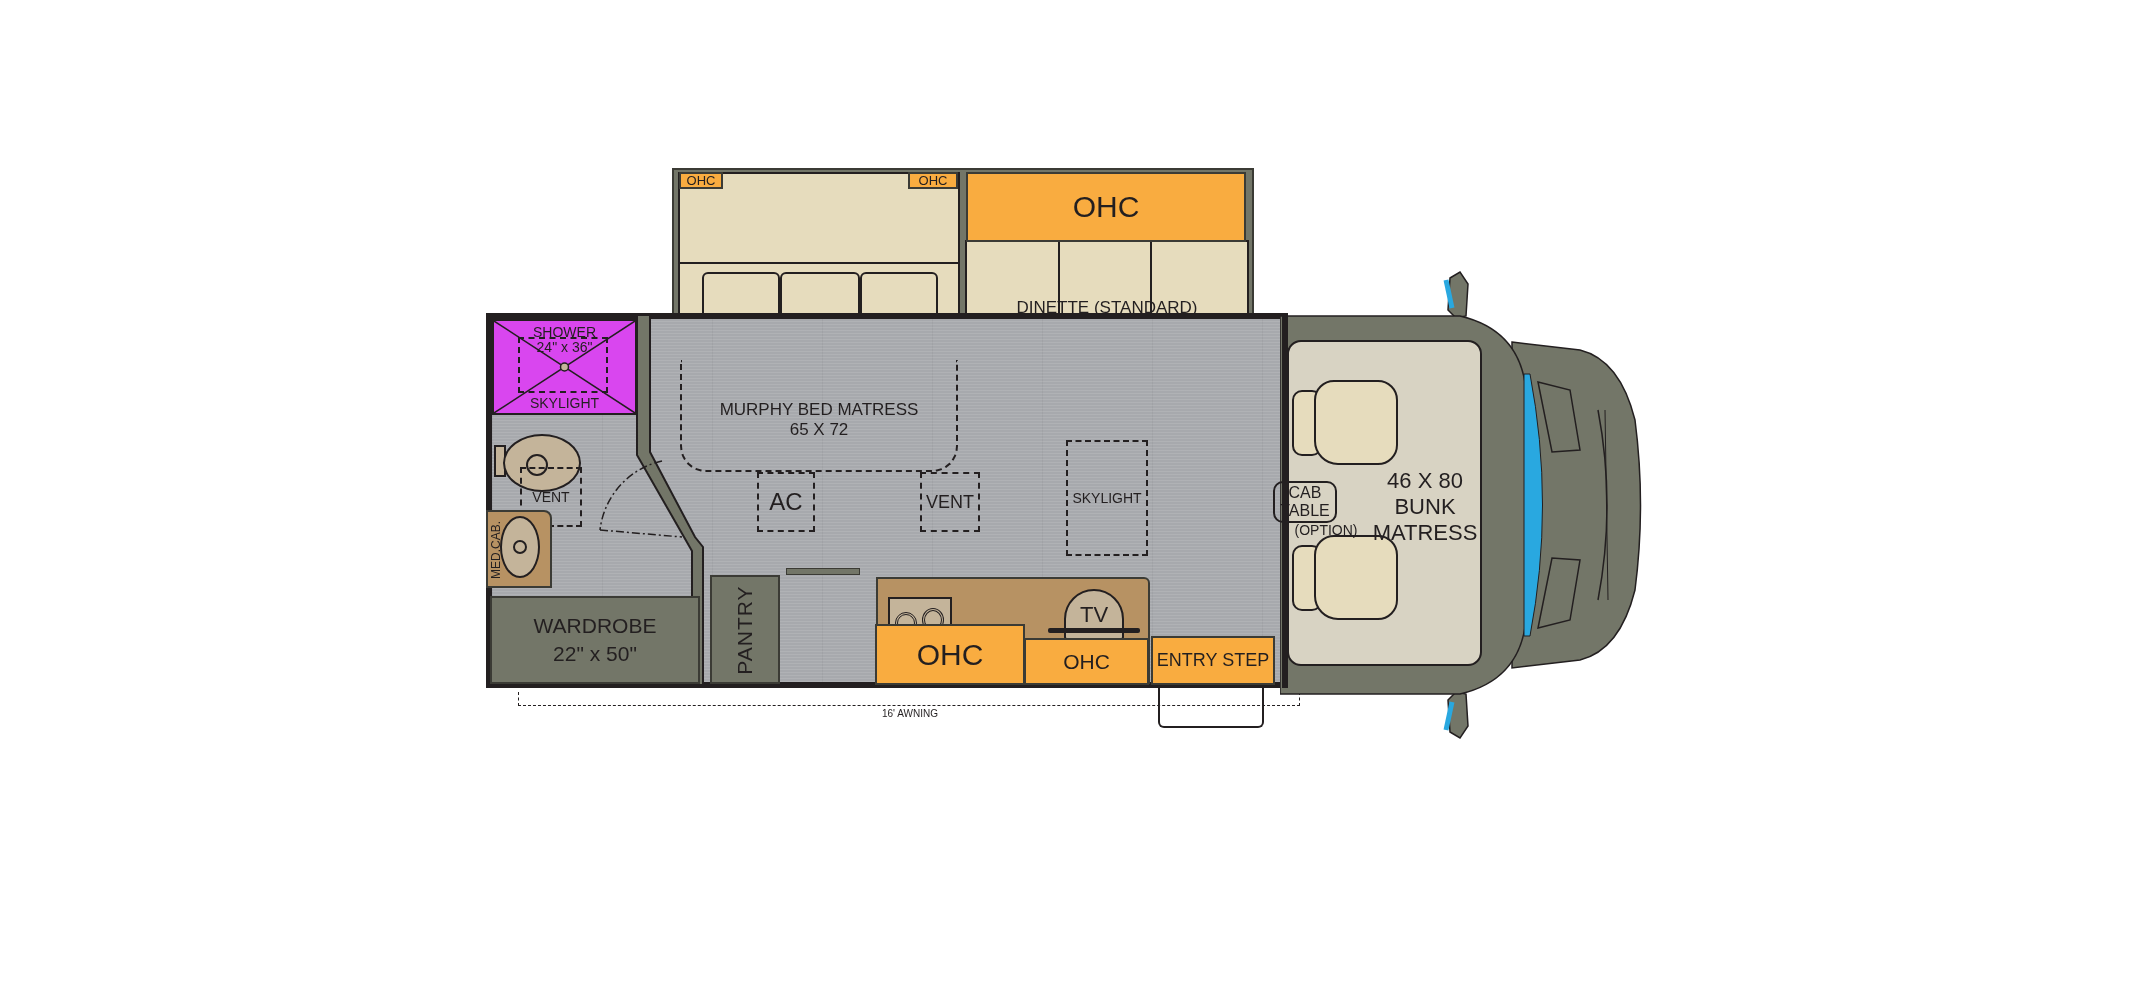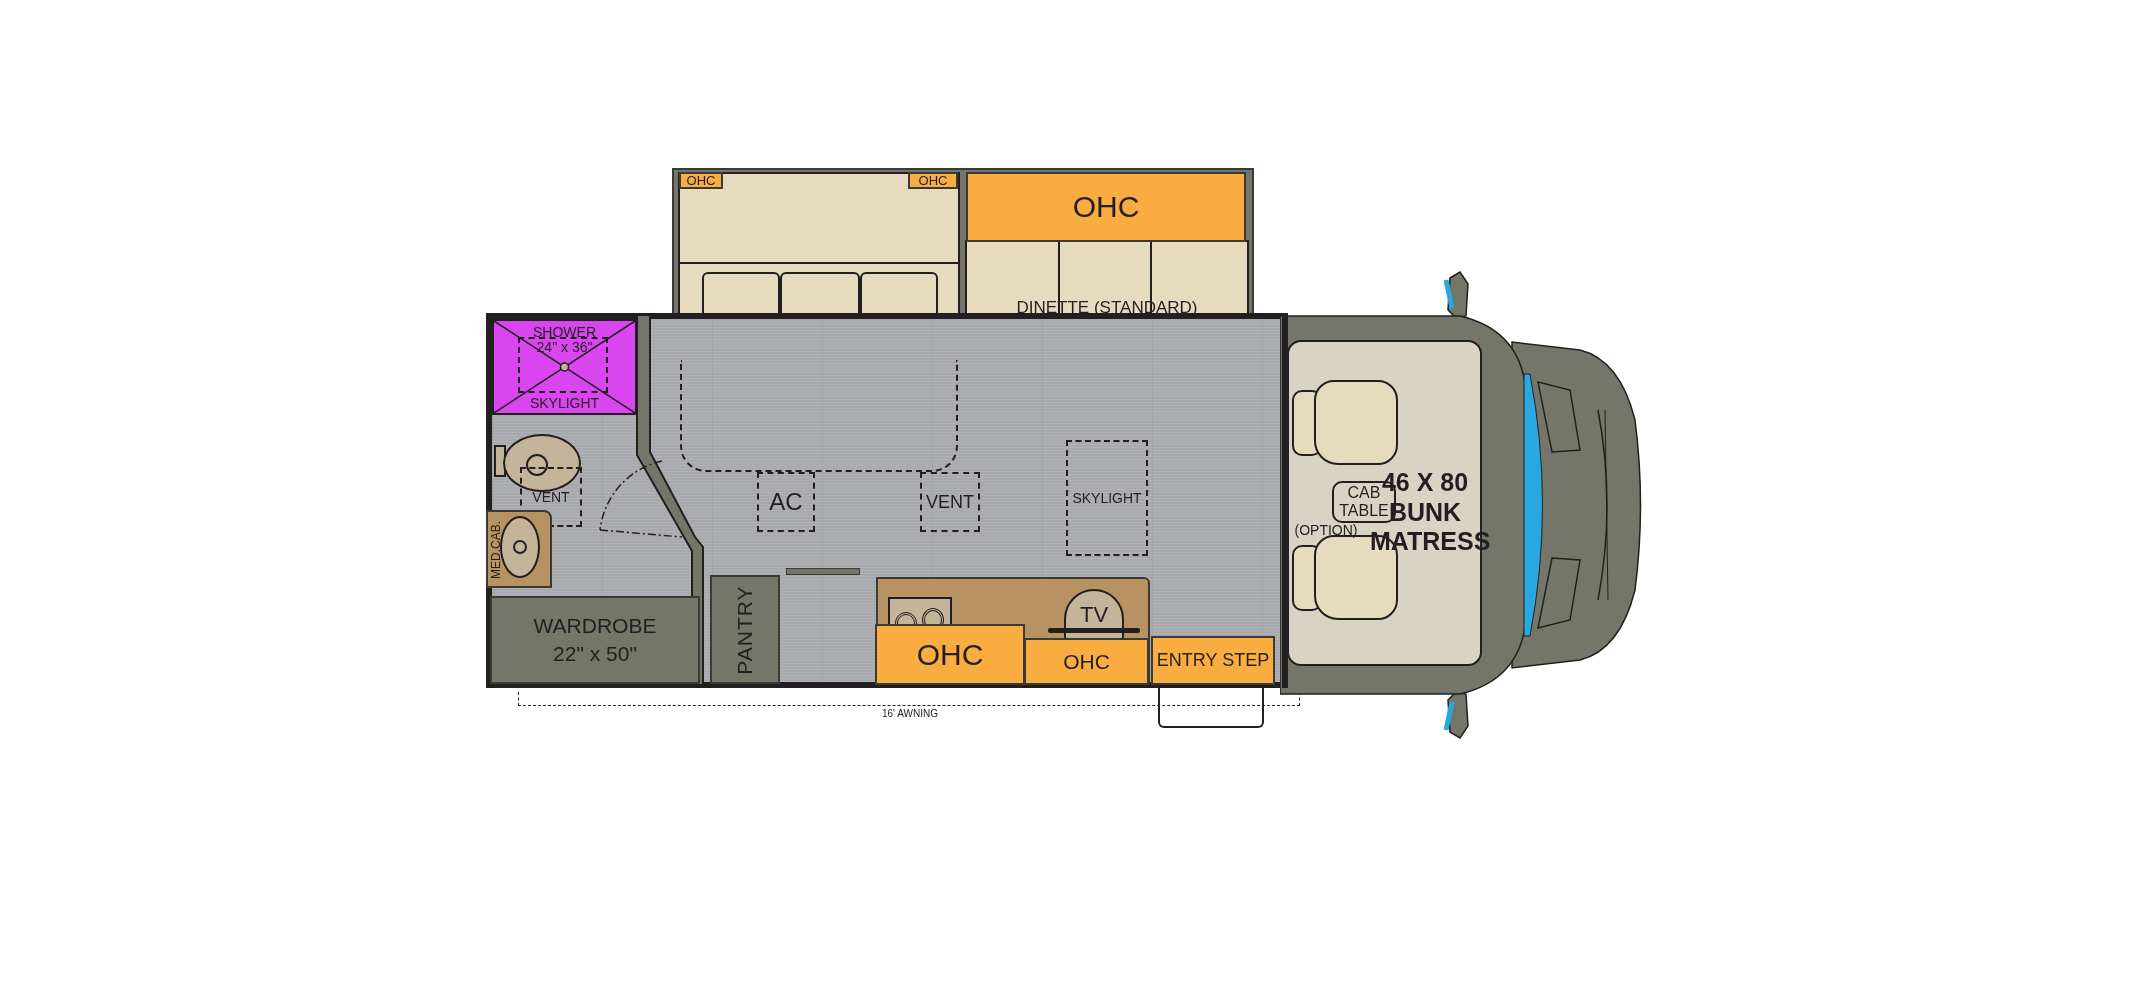--- a/index.html
+++ b/index.html
@@ -47,20 +47,24 @@
     <span>OHC</span>
   </div>
   <div class="lbl" style="left:965px;top:298px;width:284px;font-size:17px;">
     <div>DINETTE (STANDARD)</div>
     <div>THEATER SEAT (OPTION)</div>
   </div>
 
   <div class="abs floor" style="left:486px;top:313px;width:800px;height:375px;border-top:6px solid #231f20;border-bottom:6px solid #231f20;border-left:6px solid #231f20;"></div>
 
   <div class="abs" style="left:680px;top:360px;width:278px;height:112px;border:2px dashed #231f20;border-top:none;border-radius:0 0 26px 26px;"></div>
+  <div class="lbl" style="left:680px;top:400px;width:278px;font-size:17px;">
+    <div>MURPHY BED MATRESS</div>
+    <div>65 X 72</div>
+  </div>
 
   <div class="abs" style="left:492px;top:319px;width:145px;height:96px;background:#d946ef;border:2px solid #231f20;">
     <svg class="abs" style="left:0;top:0;" width="141" height="92">
       <line x1="0" y1="0" x2="141" y2="92" stroke="#231f20" stroke-width="1.5"></line>
       <line x1="141" y1="0" x2="0" y2="92" stroke="#231f20" stroke-width="1.5"></line>
       <circle cx="70.5" cy="46" r="4" fill="#c4b49a" stroke="#231f20" stroke-width="1.5"></circle>
     </svg>
     <div class="abs" style="left:24px;top:16px;width:90px;height:56px;border:2px dashed #231f20;"></div>
     <div class="lbl" style="left:0;top:3px;width:141px;font-size:14px;">SHOWER</div>
     <div class="lbl" style="left:0;top:18px;width:141px;font-size:14px;">24" x 36"</div>
@@ -159,26 +163,26 @@
 
   <div class="abs" style="left:1292px;top:380px;width:106px;height:85px;">
     <div class="abs" style="left:0;top:10px;width:30px;height:66px;background:#e6dcbd;border:2px solid #231f20;border-radius:10px;"></div>
     <div class="abs" style="left:22px;top:0;width:84px;height:85px;background:#e6dcbd;border:2px solid #231f20;border-radius:20px 20px 20px 24px;"></div>
   </div>
   <div class="abs" style="left:1292px;top:535px;width:106px;height:85px;">
     <div class="abs" style="left:0;top:10px;width:30px;height:66px;background:#e6dcbd;border:2px solid #231f20;border-radius:10px;"></div>
     <div class="abs" style="left:22px;top:0;width:84px;height:85px;background:#e6dcbd;border:2px solid #231f20;border-radius:20px 20px 20px 24px;"></div>
   </div>
 
-  <div class="abs center" style="left:1332px;top:481px;width:64px;height:42px;border:2px solid #231f20;border-radius:10px;flex-direction:column;font-size:16px;line-height:1.1;">
+  <div class="abs center" style="left:1273px;top:481px;width:64px;height:42px;border:2px solid #231f20;border-radius:10px;flex-direction:column;font-size:16px;line-height:1.1;">
     <div>CAB</div>
     <div>TABLE</div>
   </div>
   <div class="lbl" style="left:1286px;top:522px;width:80px;font-size:14px;">(OPTION)</div>
 
-  <div class="lbl" style="left:1370px;top:468px;width:110px;font-size:25px;line-height:1.18;font-weight:bold;">
+  <div class="lbl" style="left:1370px;top:468px;width:110px;font-size:22px;line-height:1.18;">
     <div>46 X 80</div>
     <div>BUNK</div>
     <div>MATRESS</div>
   </div>
 
   <div class="abs wall" style="left:1282px;top:313px;width:6px;height:375px;"></div>
 </div>
 
 </body></html>

